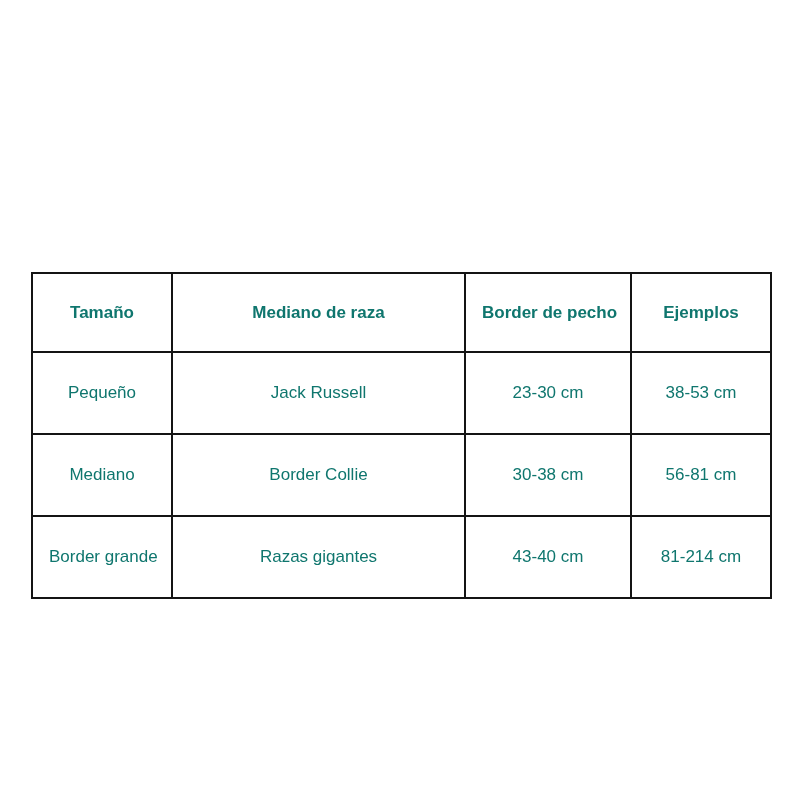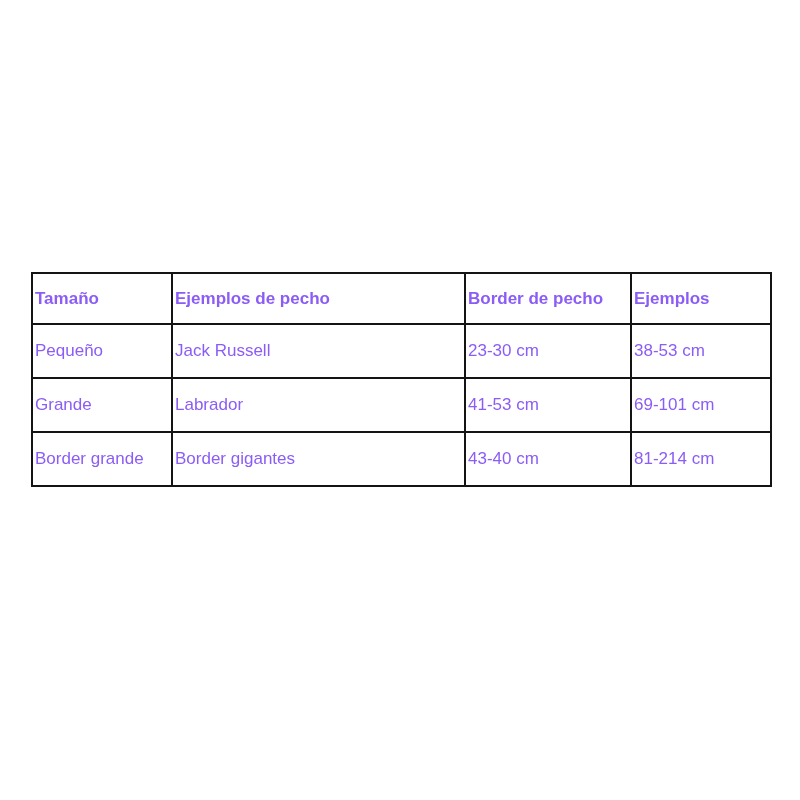--- a/index.html
+++ b/index.html
@@ -27,25 +27,25 @@
   }
   table.size-table {
     border-collapse: collapse;
     table-layout: fixed;
     width: 739px;
     background: #ffffff;
   }
   table.size-table th,
   table.size-table td {
     border: 2px solid #141414;
-    text-align: left;
+    text-align: center;
     vertical-align: middle;
-    color: #8b5cf6;
+    color: #0f766e;
     font-size: 17px;
-    padding: 2px;
+    padding: 16px;
     overflow: hidden;
     white-space: nowrap;
   }
   table.size-table th {
     font-weight: bold;
     height: 45px;
   }
   table.size-table td {
     font-weight: normal;
     height: 48px;
@@ -63,40 +63,40 @@
     <table class="size-table">
       <colgroup>
         <col class="c0">
           <col class="c1">
           <col class="c2">
           <col class="c3">
       </colgroup>
       <thead>
         <tr>
           <th>Tamaño</th>
-          <th>Ejemplos de pecho</th>
+          <th>Mediano de raza</th>
           <th>Border de pecho</th>
           <th>Ejemplos</th>
         </tr>
       </thead>
       <tbody>
         <tr>
           <td>Pequeño</td>
           <td>Jack Russell</td>
           <td>23-30 cm</td>
           <td>38-53 cm</td>
         </tr>
         <tr>
-          <td>Grande</td>
-          <td>Labrador</td>
-          <td>41-53 cm</td>
-          <td>69-101 cm</td>
+          <td>Mediano</td>
+          <td>Border Collie</td>
+          <td>30-38 cm</td>
+          <td>56-81 cm</td>
         </tr>
         <tr>
           <td>Border grande</td>
-          <td>Border gigantes</td>
+          <td>Razas gigantes</td>
           <td>43-40 cm</td>
           <td>81-214 cm</td>
         </tr>
       </tbody>
     </table>
   </div>
 </div>
 
 </body></html>

